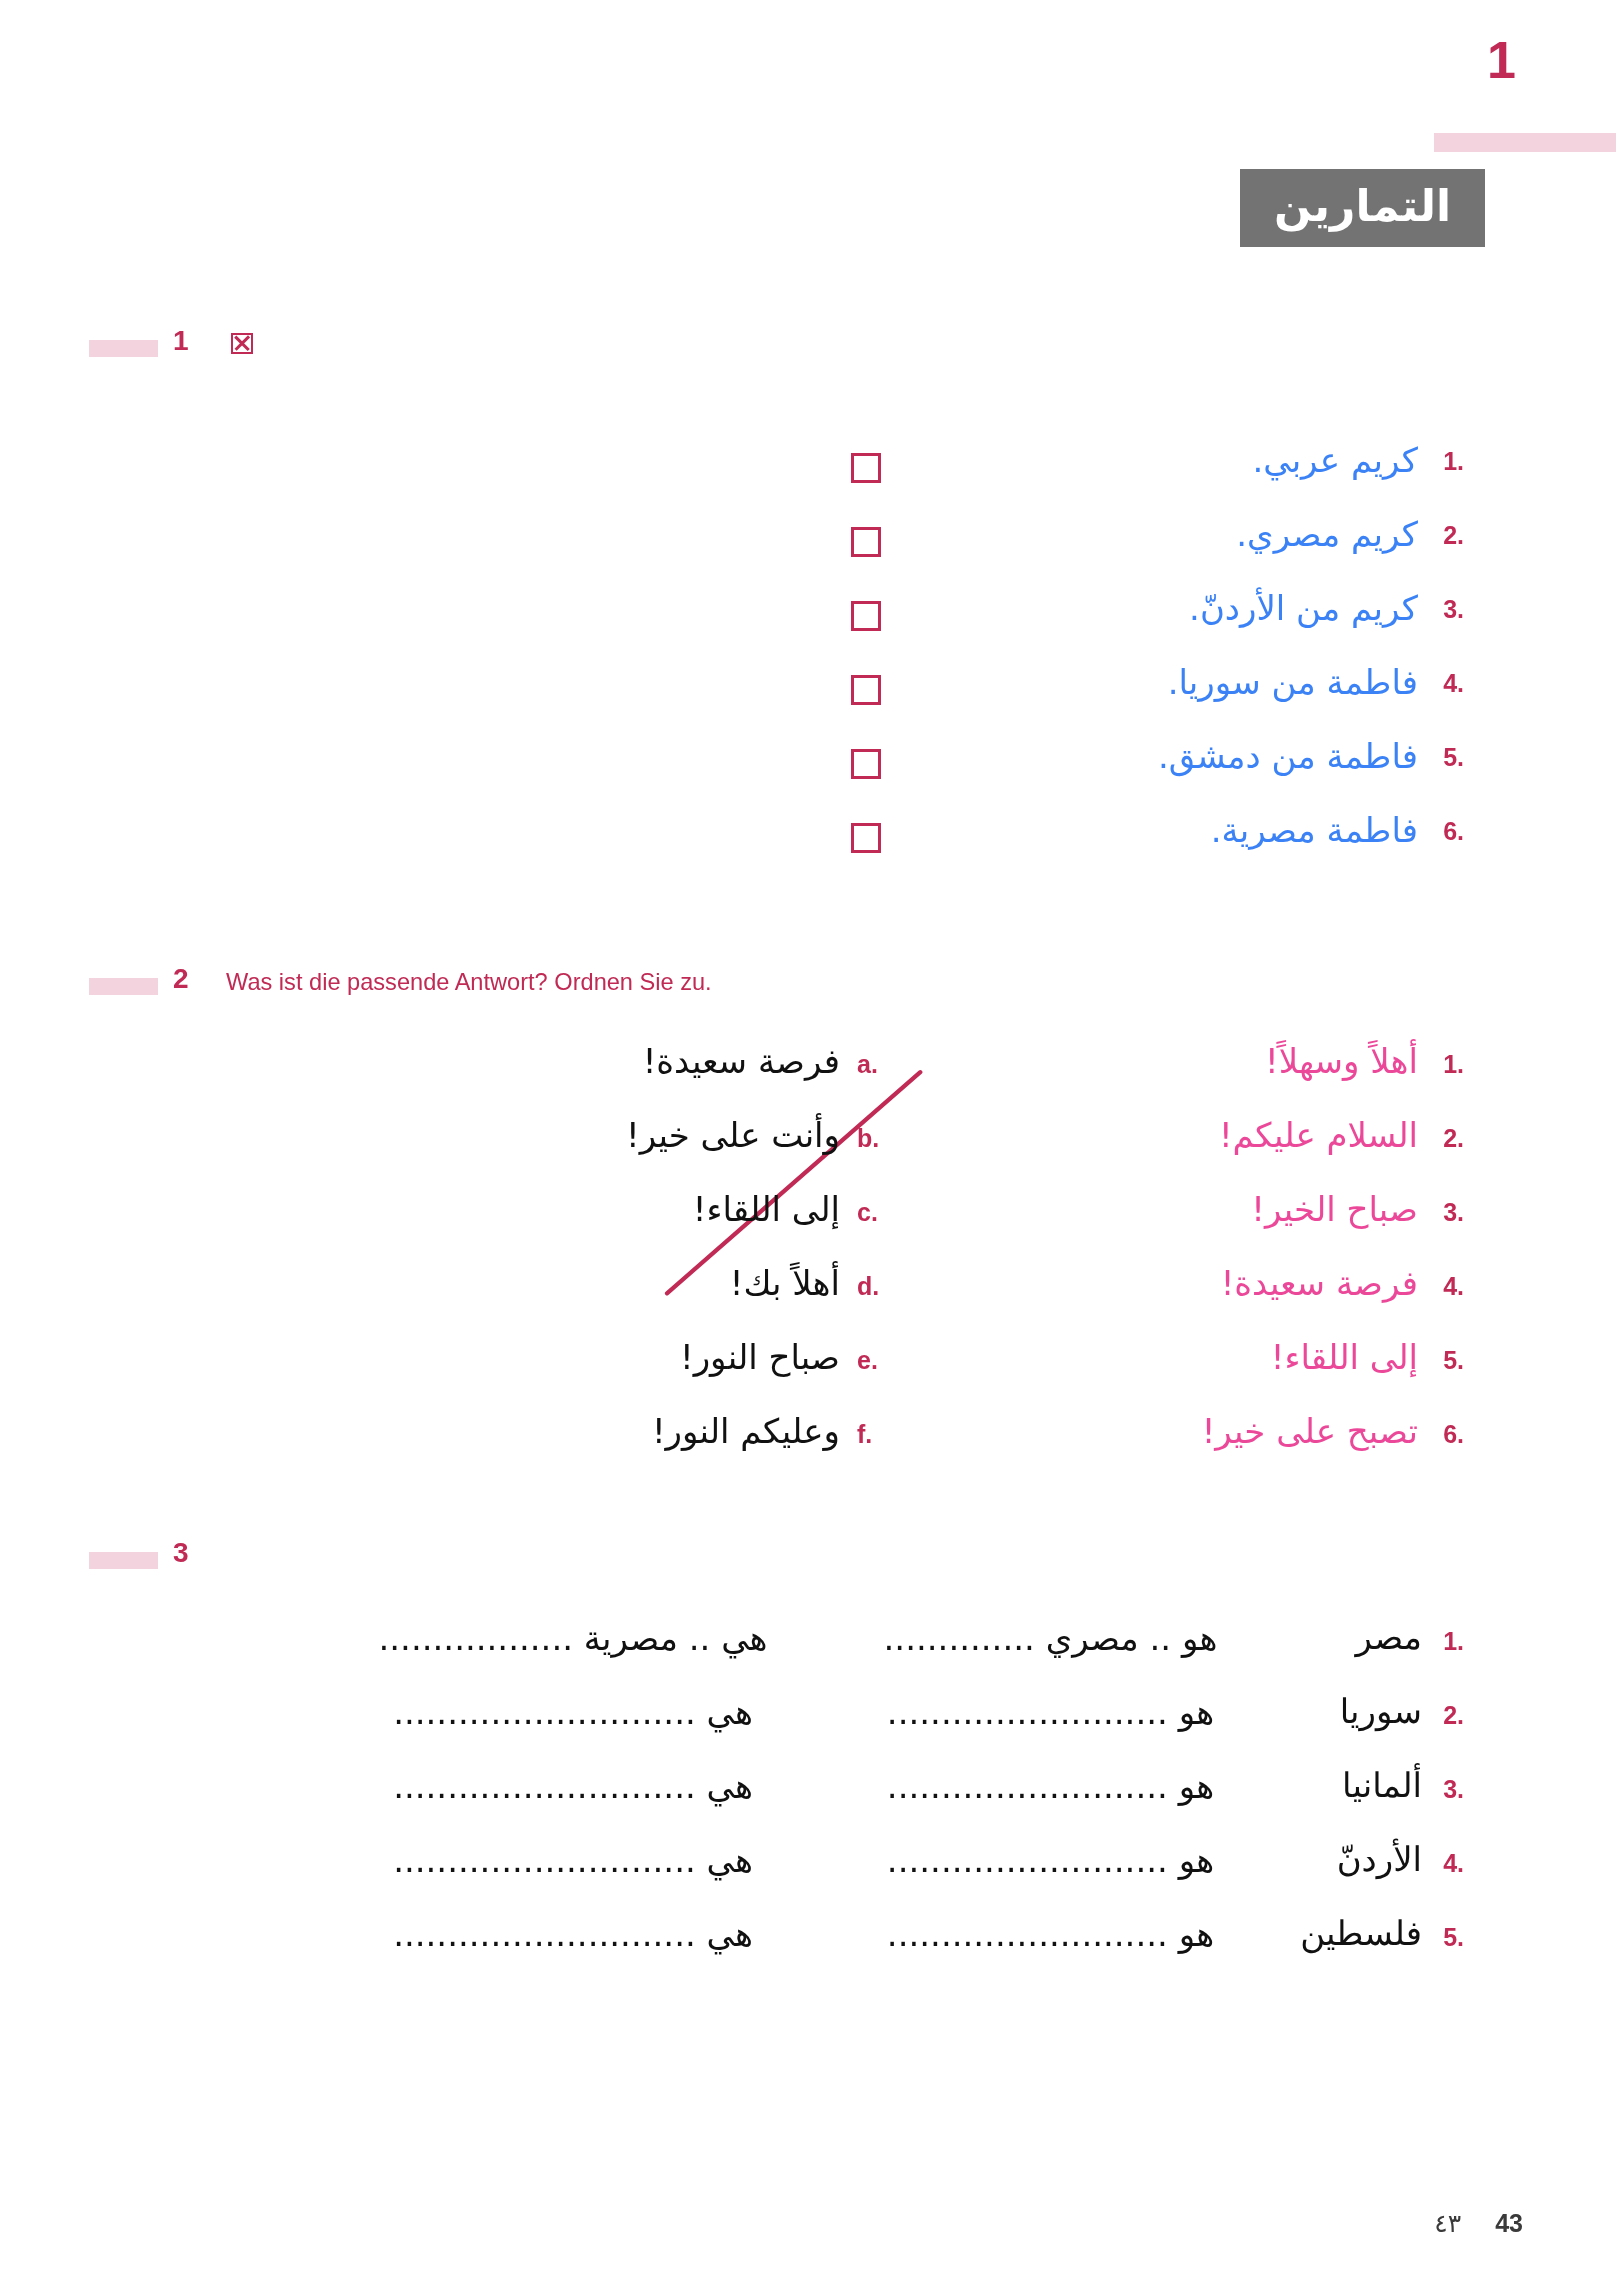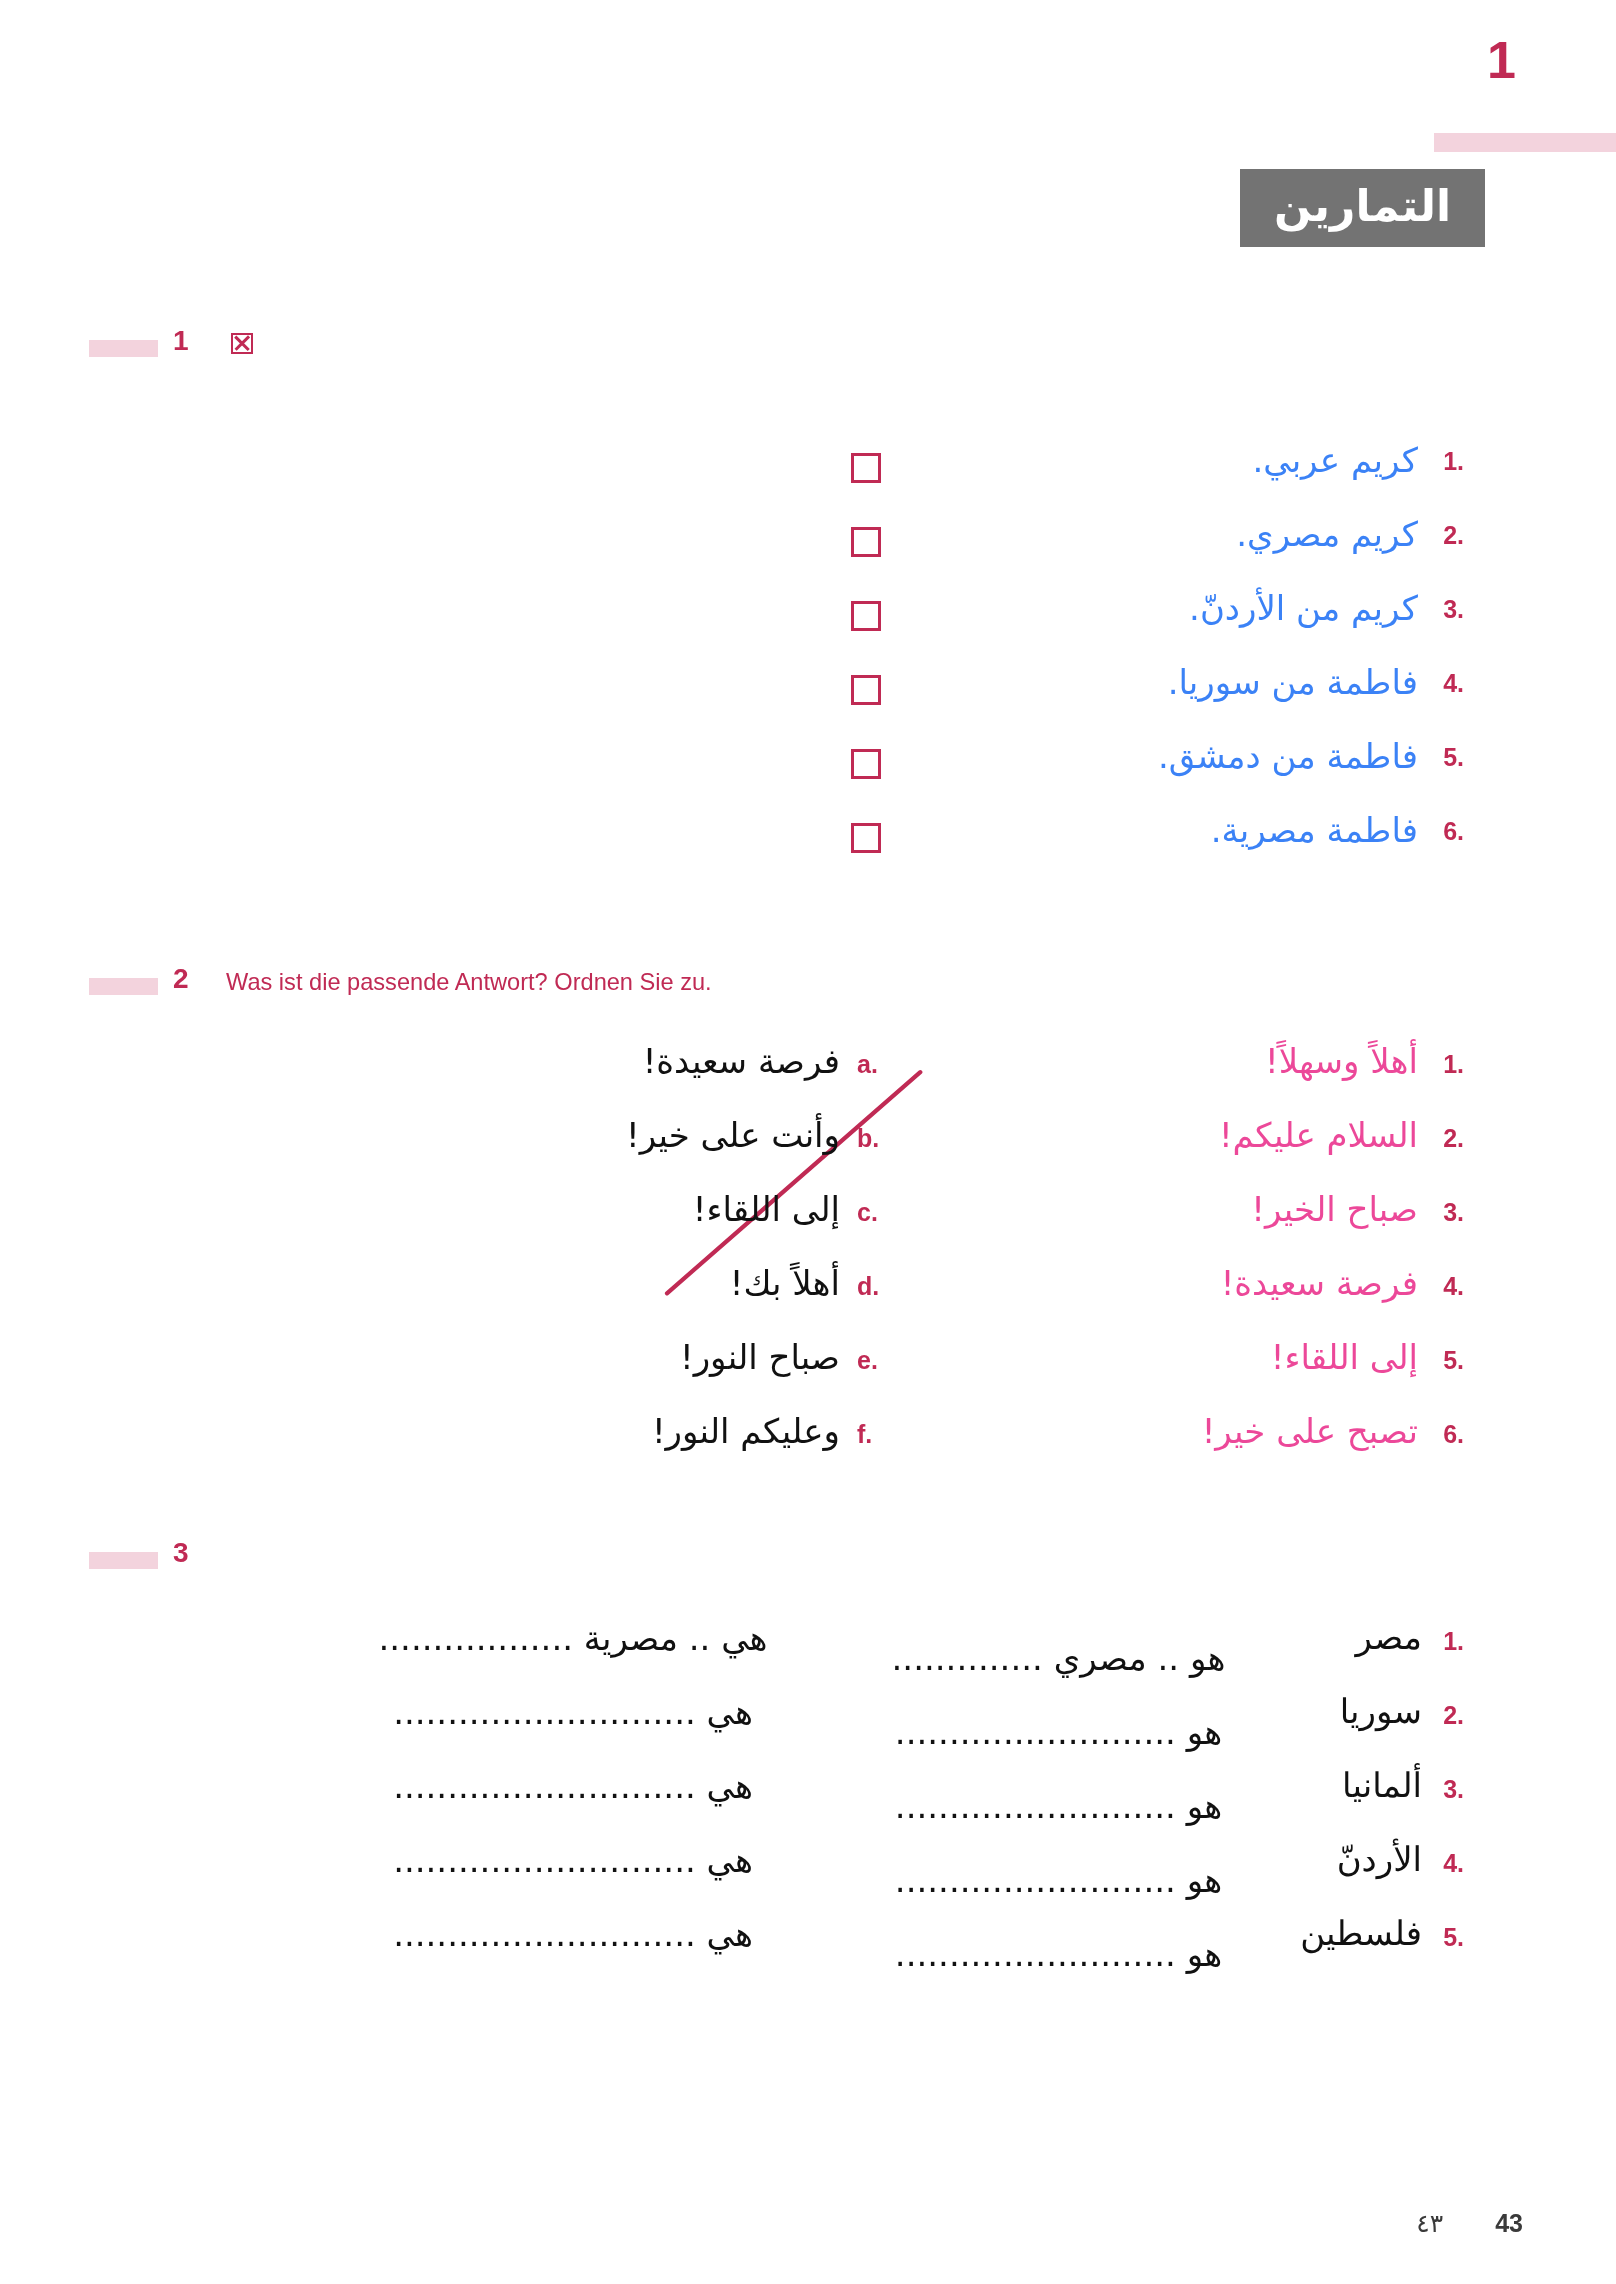--- a/index.html
+++ b/index.html
@@ -244,35 +244,35 @@
     position: absolute;
     top: 0px;
     font-size: 34px;
     color: #111111;
     direction: rtl;
     text-align: center;
     font-family: "DejaVu Sans", "Liberation Sans", sans-serif;
     line-height: 1.25;
     white-space: nowrap;
   }
-  .ex3-cell.masc { right: 376px; width: 363px; margin-top: 20px; }
+  .ex3-cell.masc { right: 384px; width: 363px; }
   .ex3-cell.fem  { right: 815px; width: 456px; }
   .ex3-dots {
     letter-spacing: 4.2px;
     color: #111111;
   }
 
   
   .footer {
     position: absolute;
     bottom: 46px;
     right: 93px;
     display: flex;
     align-items: flex-end;
-    gap: 52px;
+    gap: 34px;
     font-size: 25px;
     color: #3a3a3a;
     margin-top: 28px;
   }
   .footer .ar-page {
     font-family: "DejaVu Sans", "Liberation Sans", sans-serif;
   }
   .footer .lat-page {
     font-weight: 700;
   }

